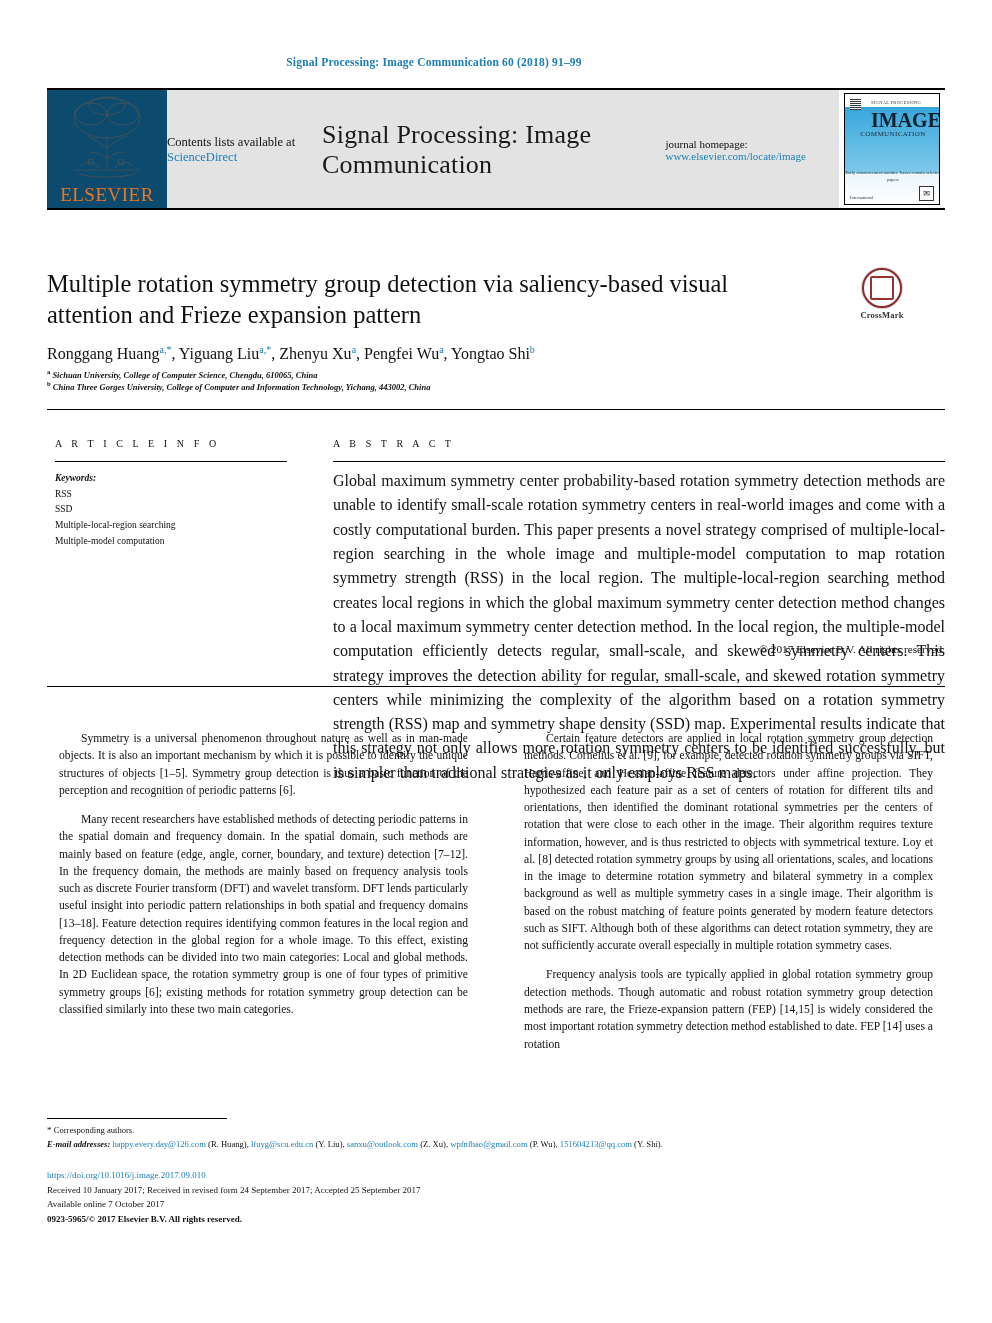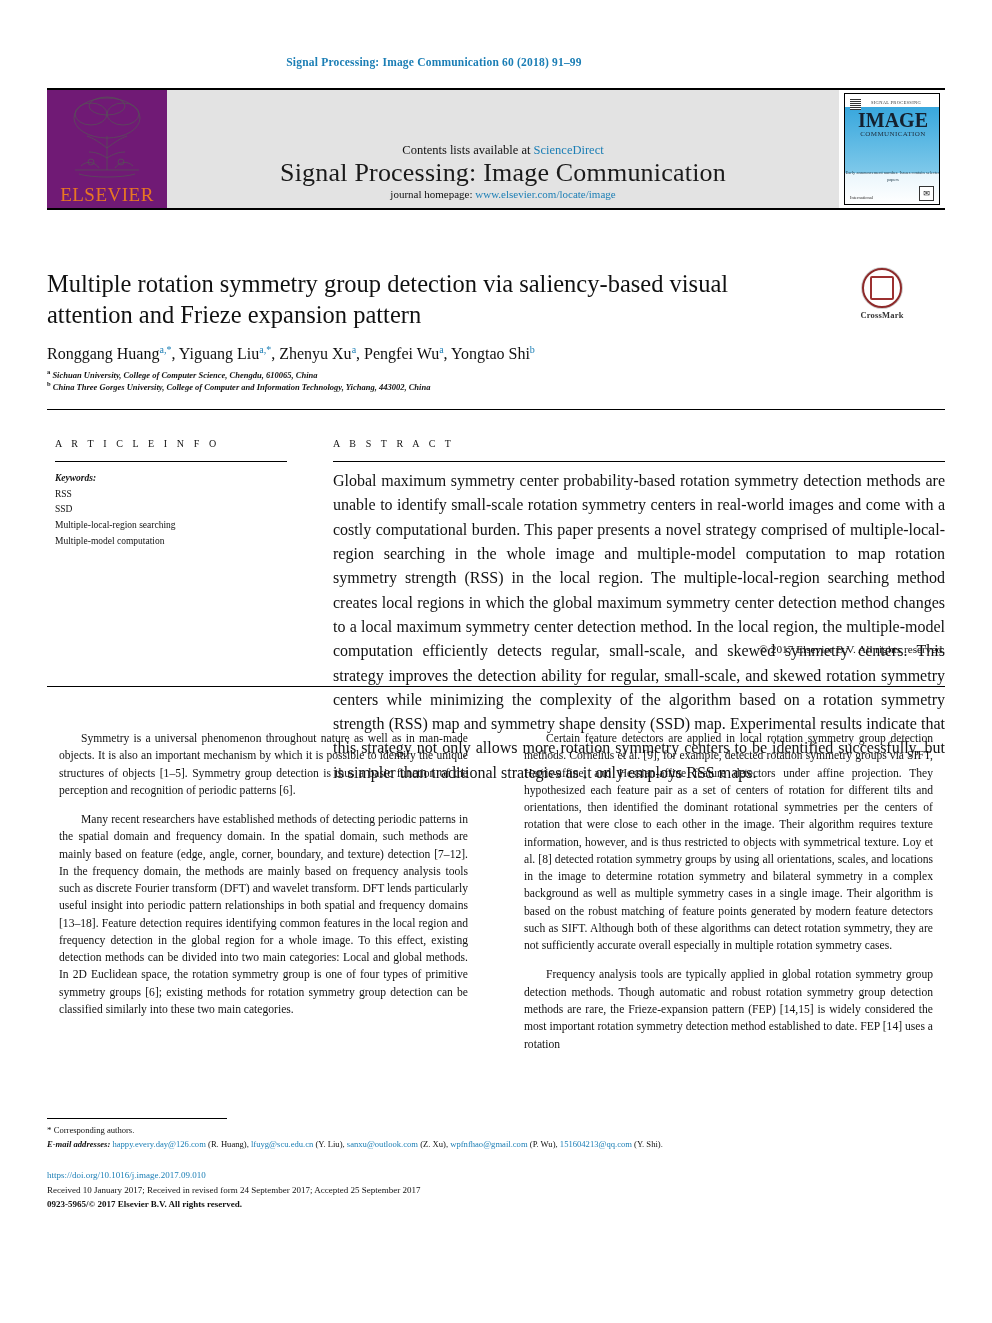--- a/index.html
+++ b/index.html
@@ -48,21 +48,21 @@
     border-top: 2px solid #000;
     border-bottom: 2px solid #000;
     box-sizing: border-box;
     display: flex;
     align-items: stretch;
   }
   .elsevier-logo {
     width: 120px;
     flex: 0 0 120px;
     position: relative;
-    background: #701a75;
+    background: #0c4a6e;
     overflow: hidden;
   }
   .elsevier-word {
     position: absolute;
     bottom: 2px;
     left: 0;
     width: 120px;
     text-align: center;
     font-family: "Liberation Serif", serif;
     font-size: 19px;
@@ -70,22 +70,22 @@
     color: #e87722;
     font-weight: normal;
   }
   .tree-svg { position: absolute; top: 2px; left: 14px; }
 
   .journal-band {
     flex: 1 1 auto;
     background: #e3e3e3;
     position: relative;
     display: flex;
-    flex-direction: column;
-    justify-content: flex-end;
+    flex-direction: row;
+    justify-content: space-between;
     align-items: center;
     padding: 10px 0 8px 0;
     box-sizing: border-box;
   }
   .contents-line {
     font-size: 12.5px;
     color: #111;
   }
   .journal-title {
     font-size: 26px;
@@ -122,21 +122,21 @@
     background: repeating-linear-gradient(0deg,#333 0 1px,#fff 1px 2px);
   }
   .cover-sup {
     position: absolute;
     top: 6px; left: 26px;
     font-size: 4.5px; color: #333; letter-spacing: .3px;
   }
   .cover-image-word {
     position: absolute;
     top: 15px; left: 0; width: 96px;
-    text-align: center;
+    text-align: right;
     font-size: 20px;
     font-weight: bold;
     color: #14202e;
     font-family: "Liberation Serif", serif;
   }
   .cover-comm-word {
     position: absolute;
     top: 36px; left: 0; width: 96px;
     text-align: center;
     font-size: 7px;
@@ -475,16 +475,17 @@
       <a class="link" href="#">wpfnfhao@gmail.com</a>
       <span>(P. Wu),</span>
       <a class="link" href="#">151604213@qq.com</a>
       <span>(Y. Shi).</span>
     </div>
   </div>
 
   <div class="footer-block">
     <div><a class="doi" href="#">https://doi.org/10.1016/j.image.2017.09.010</a></div>
     <div class="hist">Received 10 January 2017; Received in revised form 24 September 2017; Accepted 25 September 2017</div>
+    <div class="hist">Available online 7 October 2017</div>
     <div>0923-5965/© 2017 Elsevier B.V. All rights reserved.</div>
   </div>
 
 </div>
 
 </body></html>

